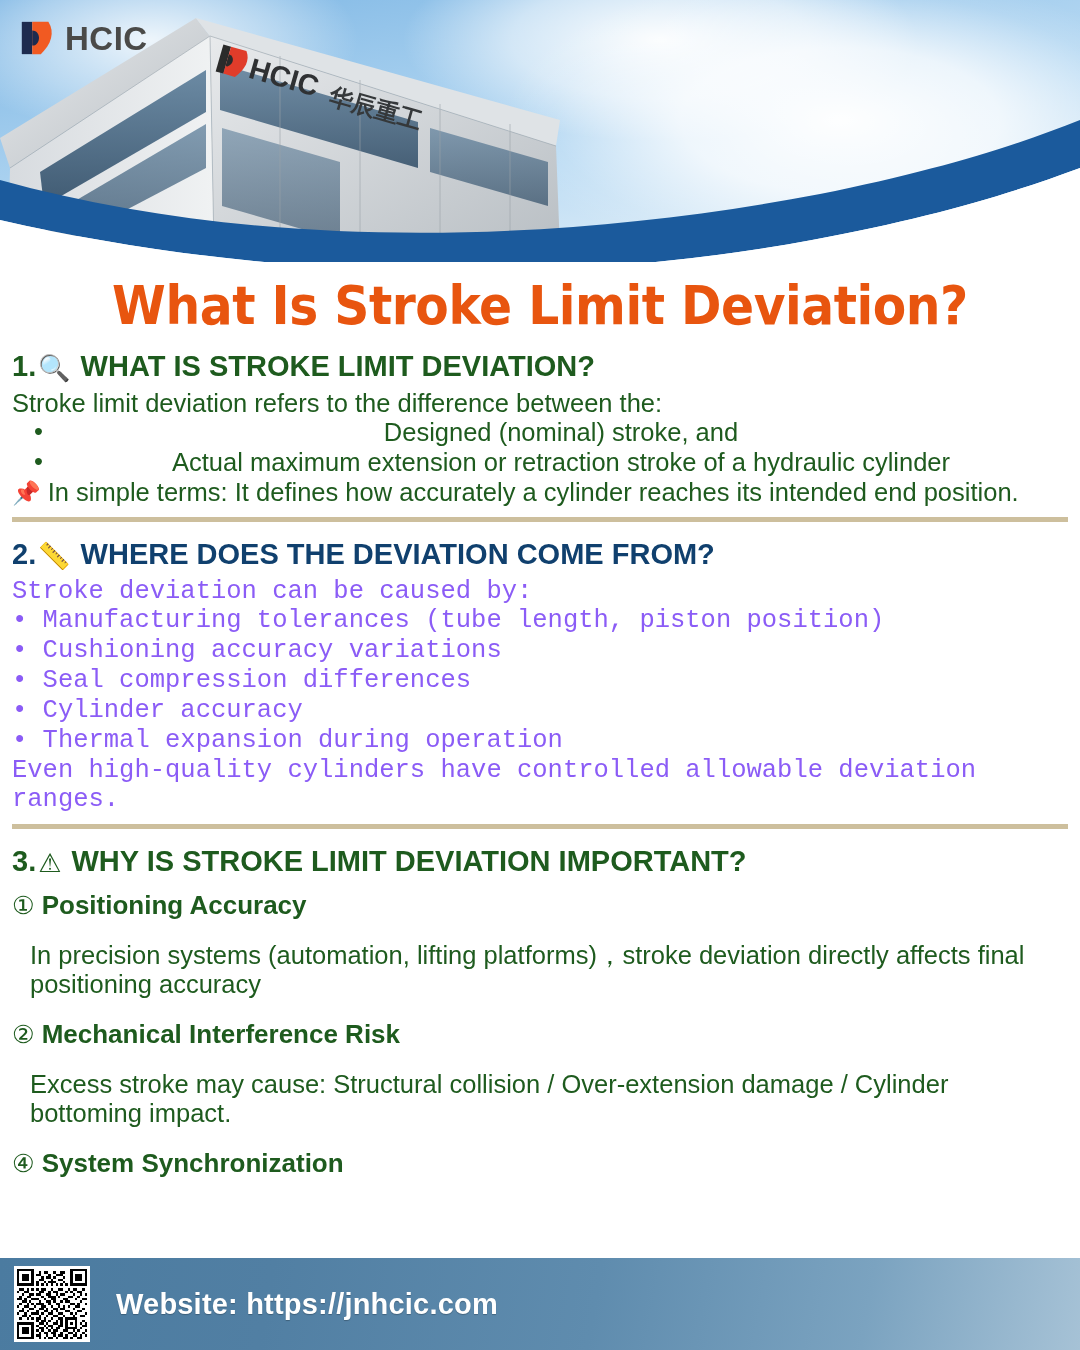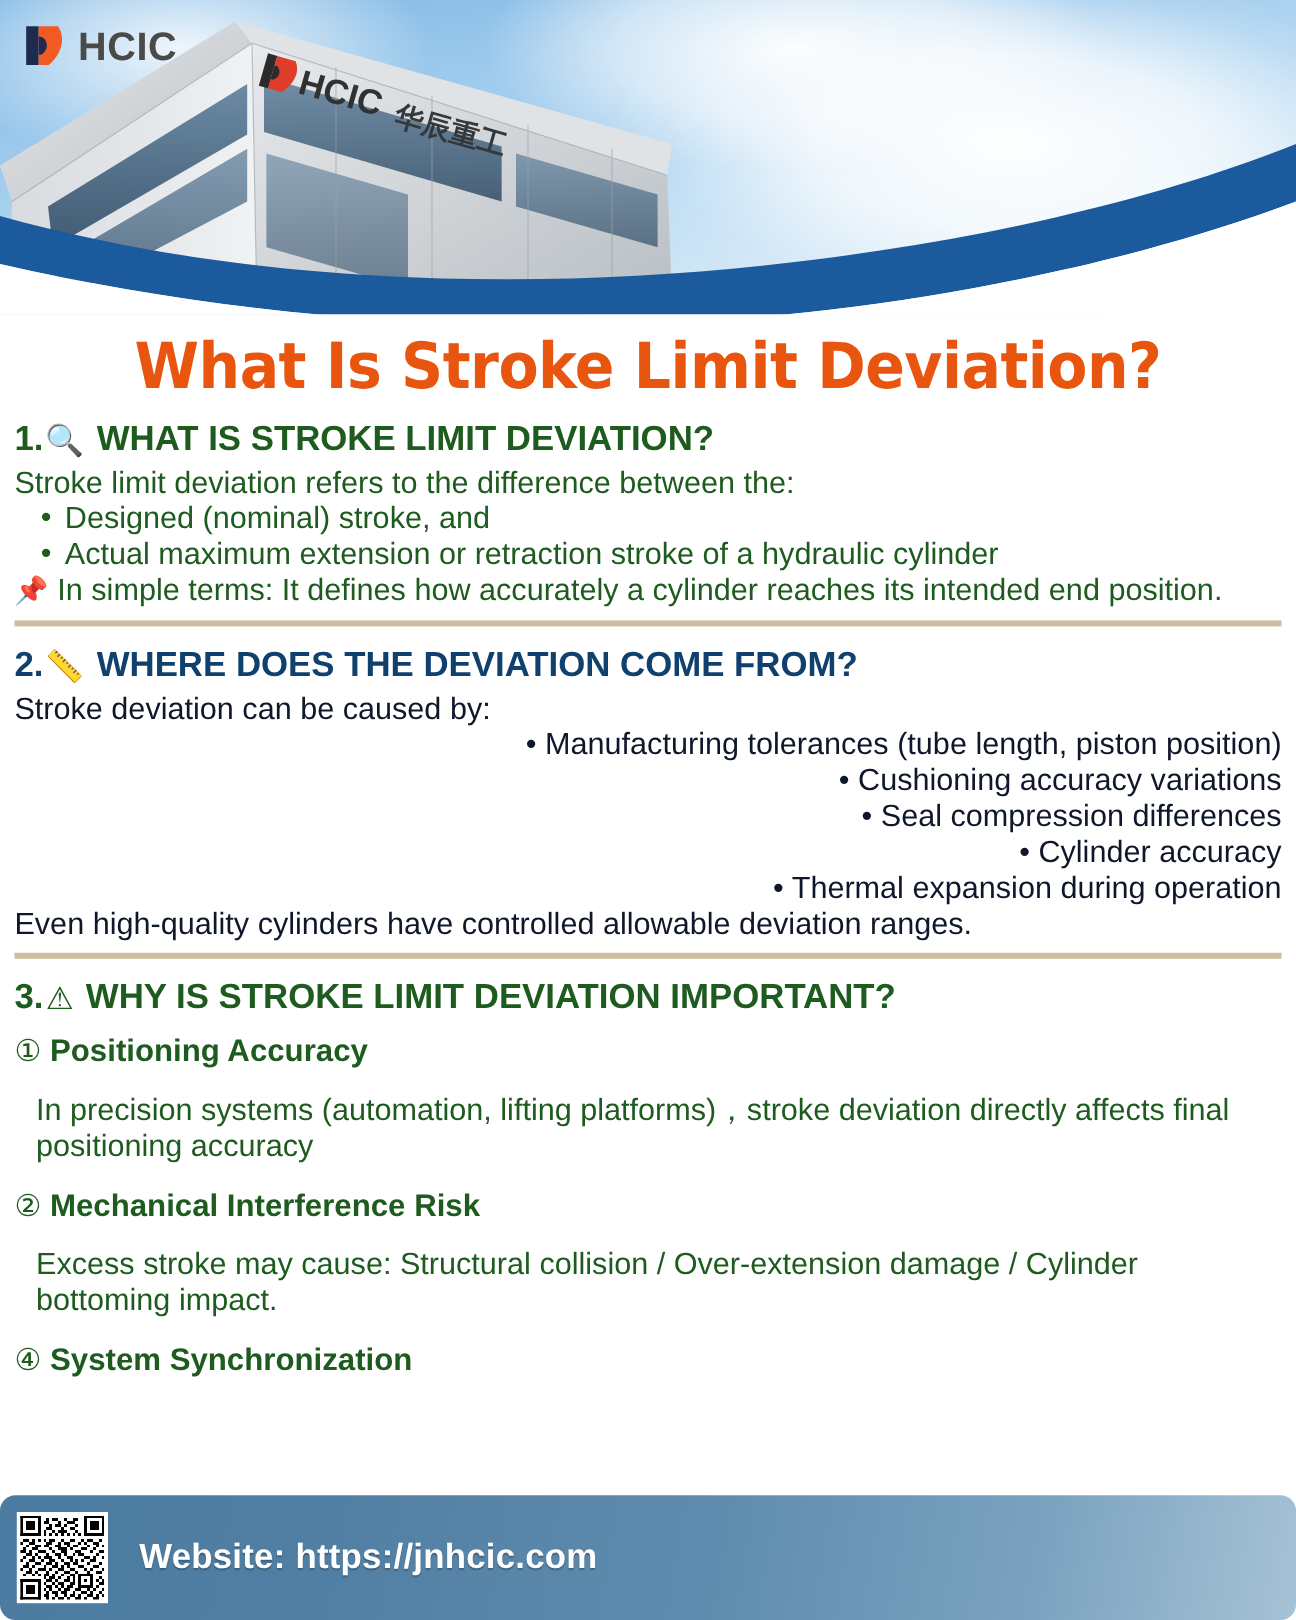--- a/index.html
+++ b/index.html
@@ -91,48 +91,49 @@
   .sec-head .num { font-weight: bold; }
   .sec-head .emoji {
     font-size: 26px;
     font-family: "DejaVu Sans", sans-serif;
     position: relative;
     top: 1px;
   }
   .sec-head .htext { margin-left: 8px; }
 
   .green { color: #1e5b1e; }
-  .blue  { color: #0f172a; }
+  .blue  { color: #8b5cf6; font-family: Liberation Mono, monospace; }
   .navy  { color: #10406e; }
 
   .body-text {
     font-size: 25.5px;
     line-height: 1.16;
     margin: 0;
   }
   .body-text p { margin: 0; }
 
   .bullets {
     margin: 0;
     padding-left: 42px;
     list-style: none;
+    text-align: center;
   }
   .bullets li {
     font-size: 25.5px;
     line-height: 1.17;
     position: relative;
   }
   .bullets li:before {
     content: "\2022";
     position: absolute;
     left: -20px;
     top: -1px;
   }
 
-  .dash-line { font-size: 25.5px; line-height: 1.17; text-align: right; }
+  .dash-line { font-size: 25.5px; line-height: 1.17; }
 
   .note-line {
     font-size: 25.5px;
     line-height: 1.16;
   }
   .note-line .pin {
     font-family: "DejaVu Sans", sans-serif;
     font-size: 23px;
   }
 
@@ -159,25 +160,24 @@
     line-height: 1.16;
     margin: 18px;
   }
 
   
   .footer {
     position: absolute;
     left: 0;
     bottom: 0;
     width: 1080px;
-    height: 104px;
+    height: 92px;
     background: linear-gradient(100deg, #4b7ba0 0%, #517fa3 25%, #5f8cae 55%, #7ba3c0 80%, #a6c2d6 100%);
     display: flex;
     align-items: center;
-    border-radius: 13px;
   }
   .qr-wrap {
     width: 76px;
     height: 76px;
     background: #ffffff;
     margin-left: 14px;
     padding: 3px;
     box-sizing: border-box;
     flex: none;
   }

